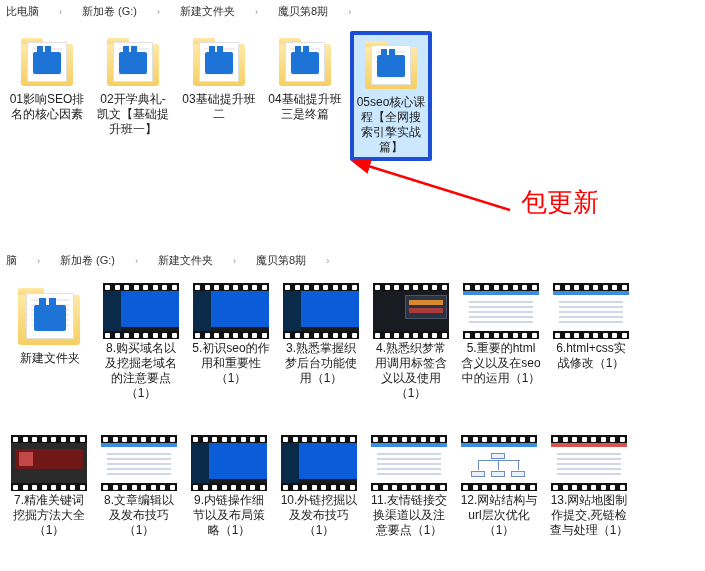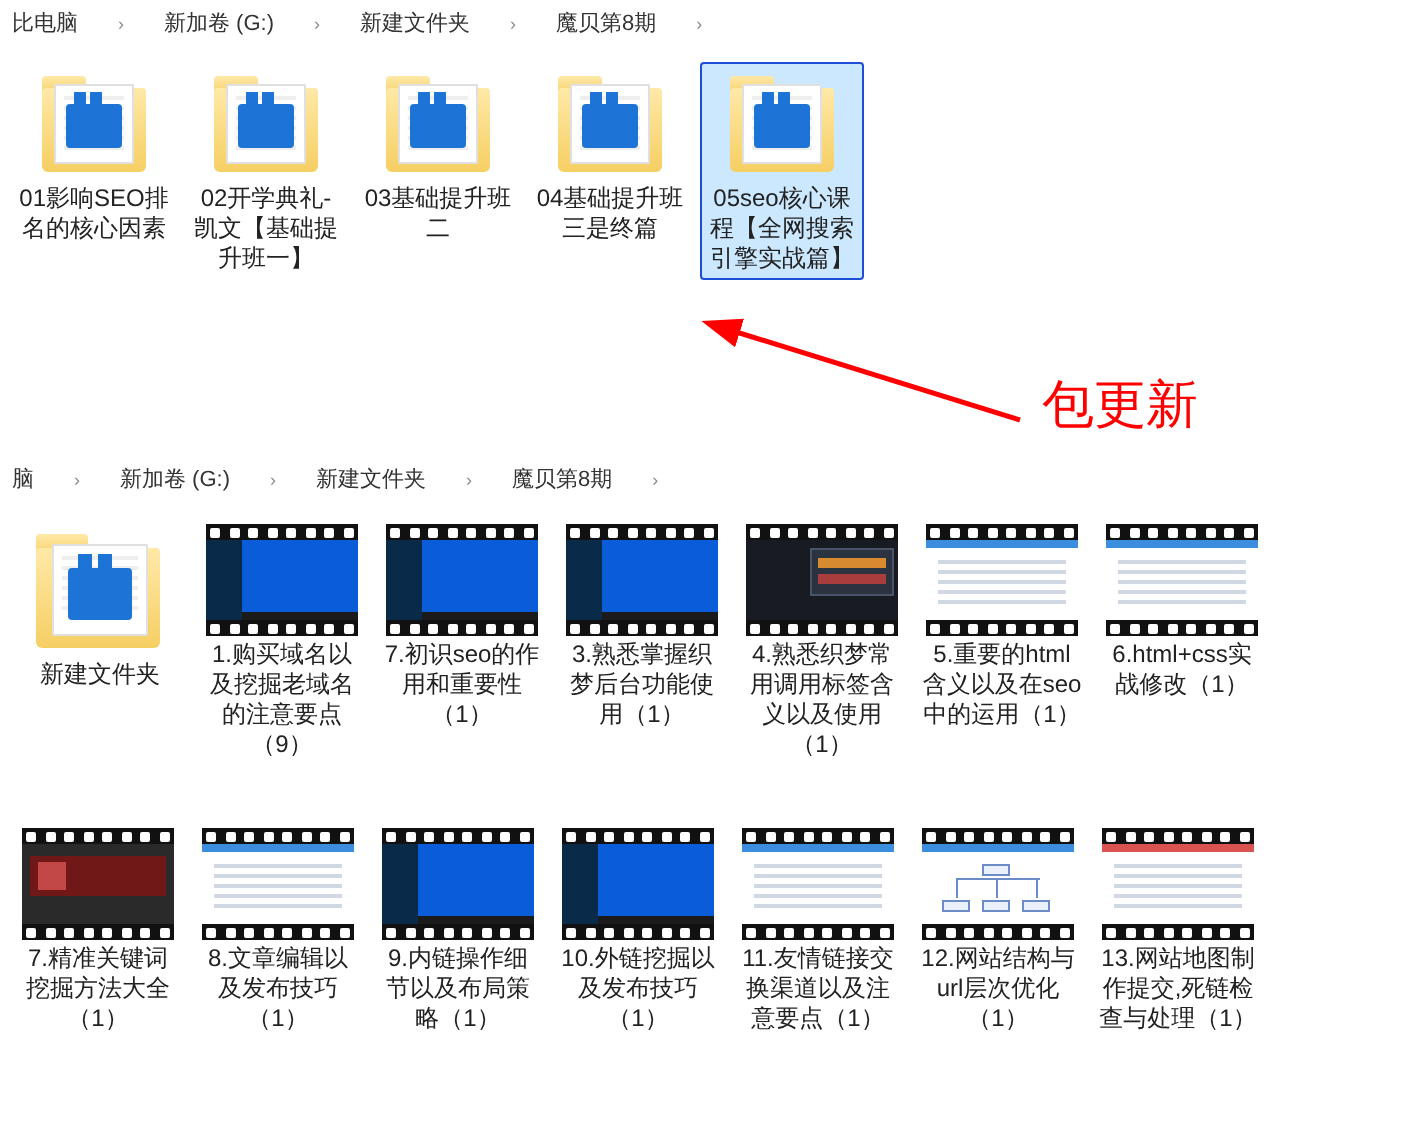--- a/index.html
+++ b/index.html
@@ -35,21 +35,21 @@
     display: flex;
     flex-direction: column;
     align-items: center;
     text-align: center;
     padding: 2px;
     border: 1px solid transparent;
     border-radius: 2px;
   }
   .item.selected {
     background: #cce8ff;
-    border: 1px solid #1d4ed8;
+    border: 4px solid #1d4ed8;
   }
   .item .label {
     font-size: 12px;
     line-height: 1.25;
     word-break: break-all;
     margin-top: 2px;
     color: #222;
   }
   
   .folder-wrap { width: 60px; height: 56px; position: relative; }
@@ -260,21 +260,21 @@
             <span></span>
             <span></span>
             <span></span>
             <span></span>
             <span></span>
             <span></span>
             <span></span>
             <span></span>
           </div>
         </div>
-        <div class="label">1.购买域名以及挖掘老域名的注意要点（9）</div>
+        <div class="label">8.购买域名以及挖掘老域名的注意要点（1）</div>
       </div>
       <div class="item" style="width: 86px;">
         <div class="thumb">
           <div class="strip">
             <span></span>
             <span></span>
             <span></span>
             <span></span>
             <span></span>
             <span></span>
@@ -290,21 +290,21 @@
             <span></span>
             <span></span>
             <span></span>
             <span></span>
             <span></span>
             <span></span>
             <span></span>
             <span></span>
           </div>
         </div>
-        <div class="label">7.初识seo的作用和重要性（1）</div>
+        <div class="label">5.初识seo的作用和重要性（1）</div>
       </div>
       <div class="item" style="width: 86px;">
         <div class="thumb">
           <div class="strip">
             <span></span>
             <span></span>
             <span></span>
             <span></span>
             <span></span>
             <span></span>

